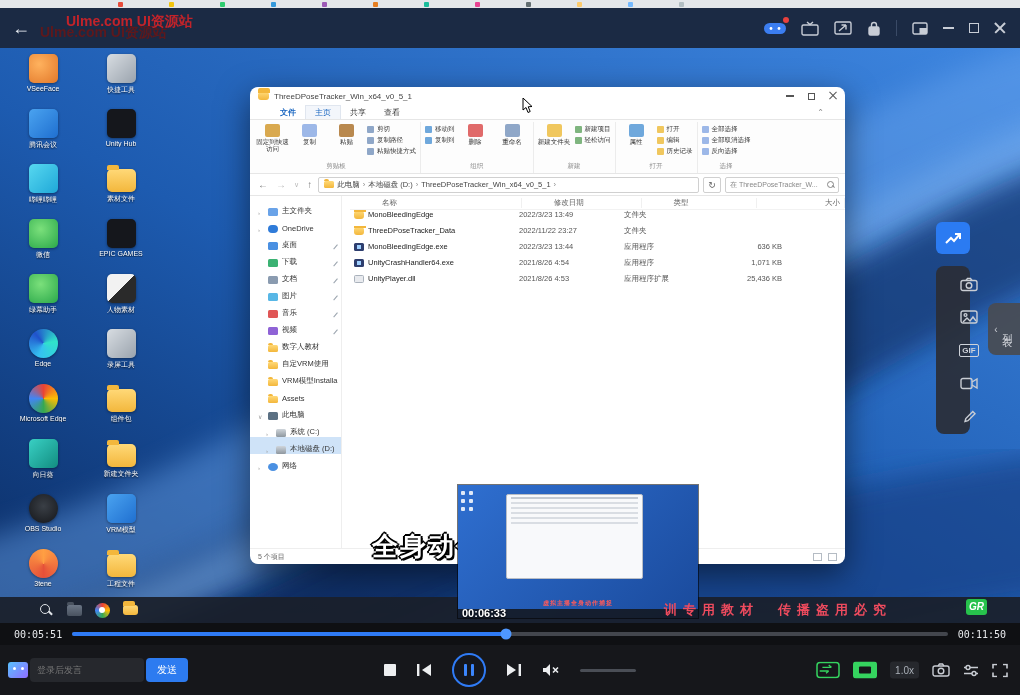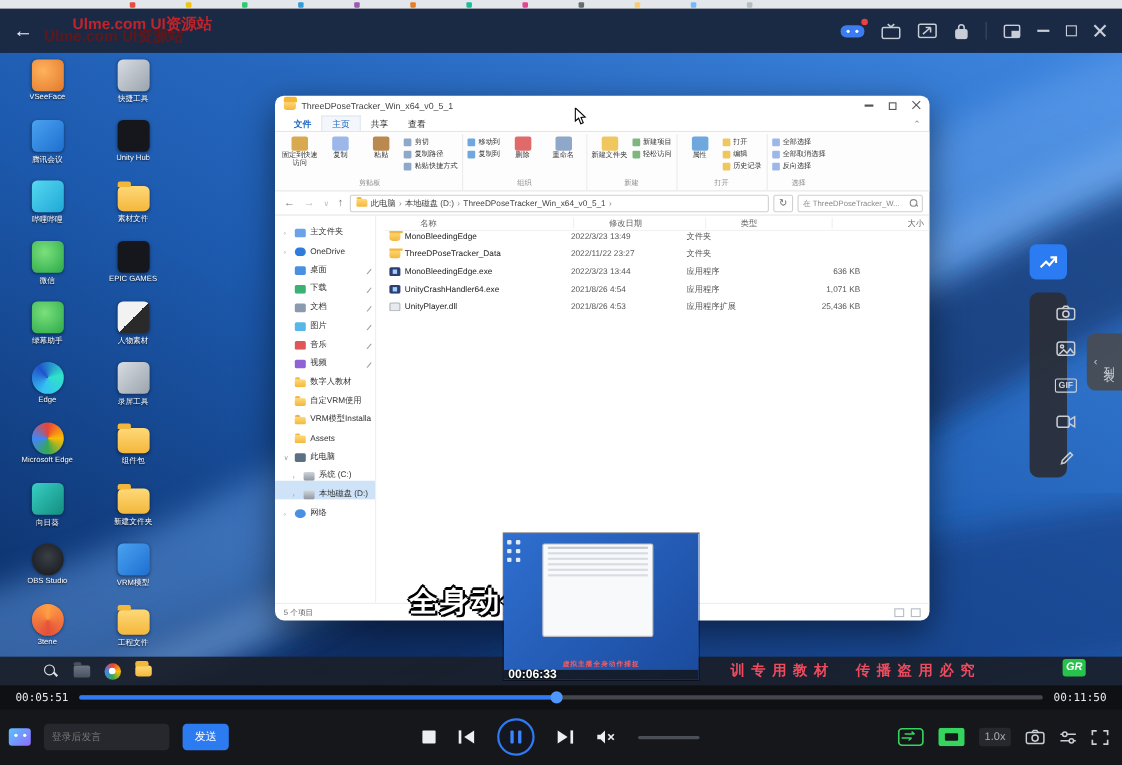--- a/index.html
+++ b/index.html
@@ -57,21 +57,21 @@
   .explorer { position:absolute; left:250px; top:39px; width:595px; height:477px; background:#fff; border-radius:8px; box-shadow:0 10px 32px rgba(0,0,0,.5); display:flex; flex-direction:column; overflow:hidden; z-index:3; color:#333; }
   .ex-title { height:18px; display:flex; align-items:center; padding:0 8px; gap:5px; flex:none; }
   .ex-title .t { font-size:8px; color:#444; }
   .ex-fold { width:11px; height:8px; }
   .ex-ctls { margin-left:auto; display:flex; align-items:center; gap:14px; }
   .exmin { width:8px; height:1.4px; background:#555; }
   .exmax { width:7px; height:7px; border:1.1px solid #555; }
   .exclose { position:relative; width:8px; height:8px; }
   .exclose::before,.exclose::after { content:""; position:absolute; left:-1px; top:3.4px; width:10px; height:1.1px; background:#555; }
   .exclose::before { transform:rotate(45deg);} .exclose::after { transform:rotate(-45deg);}
-  .ex-menu { height:15px; display:flex; align-items:center; padding:0 8px; border-bottom:1px solid #e6e6e6; flex:none; }
+  .ex-menu { height:15px; display:flex; align-items:center; padding:0 21px; border-bottom:1px solid #e6e6e6; flex:none; }
   .ex-tab { font-size:8px; color:#333; padding:1px 9px; cursor:pointer; }
   .ex-tab.file { color:#1a66c0; font-weight:bold; }
   .ex-tab.active { background:#f3f6fb; border:1px solid #e0e6ef; border-bottom:none; color:#1a66c0; }
   .ex-menu .collapse { margin-left:auto; color:#888; font-size:8px; }
   .ex-ribbon { height:54px; display:flex; align-items:stretch; border-bottom:1px solid #e6e6e6; background:#fdfdfd; padding:2px 2px 0; flex:none; }
   .rg { display:flex; flex-direction:column; padding:0 4px; border-right:1px solid #ececec; }
   .rg-items { flex:1; display:flex; gap:4px; }
   .rbig { width:33px; display:flex; flex-direction:column; align-items:center; text-align:center; cursor:pointer; }
   .ric { width:15px; height:13px; border-radius:2px; margin:2px 0 1px; flex:none; }
   .rbig span { font-size:6.5px; line-height:7px; color:#333; }
@@ -139,21 +139,21 @@
   .tk-chrome { width:15px; height:15px; border-radius:50%; background:conic-gradient(#ea4335,#fbbc05,#34a853,#4285f4,#ea4335); position:relative; }
   .tk-chrome::after { content:""; position:absolute; left:4.5px; top:4.5px; width:6px; height:6px; border-radius:50%; background:#fff; }
   .tk-folder { width:15px; height:10px; }
 
   
   .subtitle { position:absolute; left:372px; top:481px; z-index:4; font-size:26px; font-weight:bold; color:#fff; letter-spacing:2px; text-shadow:-2px 0 #000,2px 0 #000,0 -2px #000,0 2px #000,-1px -1px #000,1px 1px #000,2px 2px #000; white-space:nowrap; }
   .warning { position:absolute; left:664px; top:553px; z-index:7; color:#ef4b5e; font-size:13px; font-weight:bold; letter-spacing:6px; white-space:nowrap; }
   .gr-badge { position:absolute; left:966px; top:551px; z-index:7; background:#27c24c; color:#fff; font-weight:bold; font-size:10px; line-height:1; padding:3px 3px; border-radius:3px; font-style:italic; }
 
   
-  .thumb { position:absolute; left:458px; top:437px; width:177px; height:133px; z-index:6; background:linear-gradient(135deg,#2f6fd0,#1a4a9c); box-shadow:0 0 0 1px rgba(0,0,0,.55); overflow:hidden; }
+  .thumb { position:absolute; left:458px; top:437px; width:240px; height:133px; z-index:6; background:linear-gradient(135deg,#2f6fd0,#1a4a9c); box-shadow:0 0 0 1px rgba(0,0,0,.55); overflow:hidden; }
   .tmini-win { position:absolute; left:20%; top:7%; width:57%; height:64%; background:#f8f9fb; border:1px solid #b9bec6; border-radius:2px; }
   .tmini-win i { display:block; height:2px; background:#d9dde3; margin:3px 4px 0; }
   .tmini-win i.hd { background:#c3c9d2; margin-top:2px; }
   .tmini-dots { position:absolute; left:3px; top:6px; display:grid; grid-template-columns:4px 4px; gap:4px; }
   .tmini-dots b { width:4px; height:4px; background:rgba(255,255,255,.85); border-radius:1px; display:block; }
   .tmini-bar { position:absolute; left:0; bottom:0; width:100%; height:9px; background:rgba(20,24,33,.9); }
   .thumb .cap { position:absolute; left:0; right:0; bottom:10px; text-align:center; font-size:6px; color:#ff5a5a; font-weight:bold; letter-spacing:1px; }
   .thumb .ptime { position:absolute; left:4px; bottom:-1px; font-size:11px; font-weight:bold; color:#fff; text-shadow:0 1px 2px #000; z-index:2; }
 
   
@@ -167,21 +167,21 @@
 
   
   .progress-row { position:absolute; left:0; top:623px; width:100%; height:22px; background:#0f1013; display:flex; align-items:center; gap:10px; padding:0 14px; }
   .ptm { font-size:10px; color:#e7e9ec; font-family:"DejaVu Sans Mono",monospace; flex:none; }
   .track { flex:1; height:4px; background:#43464d; border-radius:2px; position:relative; cursor:pointer; }
   .fill { width:49.5%; height:100%; background:#2f7bf6; border-radius:2px; }
   .knob { position:absolute; left:49.5%; top:50%; transform:translate(-50%,-50%); width:11px; height:11px; border-radius:50%; background:#4e97ff; cursor:pointer; }
 
   
   .controls { position:absolute; left:0; top:645px; width:100%; height:50px; background:#16171b; }
-  .ctl-left { position:absolute; left:8px; top:50%; transform:translateY(-50%); display:flex; align-items:center; gap:12px; }
+  .ctl-left { position:absolute; left:8px; top:50%; transform:translateY(-50%); display:flex; align-items:center; gap:2px; }
   .chat-badge { width:20px; height:16px; border-radius:3px; background:linear-gradient(135deg,#59c2ff,#8f6bff); position:relative; flex:none; }
   .chat-badge::before,.chat-badge::after { content:""; position:absolute; top:5px; width:3px; height:3px; background:#fff; border-radius:50%; }
   .chat-badge::before{left:4.5px;} .chat-badge::after{right:4.5px;}
   .chat-input { width:114px; height:24px; background:#26282d; border:none; border-radius:4px; color:#9aa0a8; font-size:9px; padding:0 7px; outline:none; font-family:inherit; }
   .send-btn { width:42px; height:24px; background:#2d7bf0; border:none; border-radius:4px; color:#fff; font-size:10px; cursor:pointer; font-family:inherit; }
   .ctl-center { position:absolute; left:50%; top:50%; transform:translate(-50%,-50%); display:flex; align-items:center; gap:20px; }
   .stop-btn { width:12px; height:12px; background:#eceef0; border-radius:1px; cursor:pointer; }
   .pbtn { display:flex; align-items:center; cursor:pointer; }
   .pause-btn { width:34px; height:34px; border-radius:50%; border:2px solid #2f7bf6; background:rgba(18,24,36,.5); display:flex; align-items:center; justify-content:center; gap:4px; cursor:pointer; }
   .pause-btn i { width:3px; height:12px; background:#3b86ff; border-radius:1px; display:block; }

